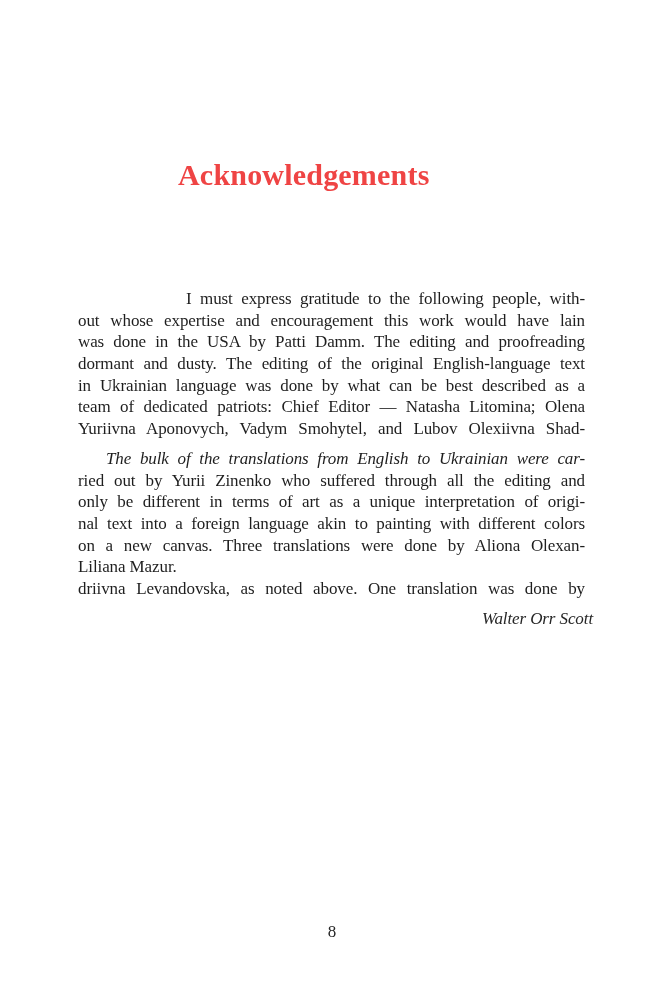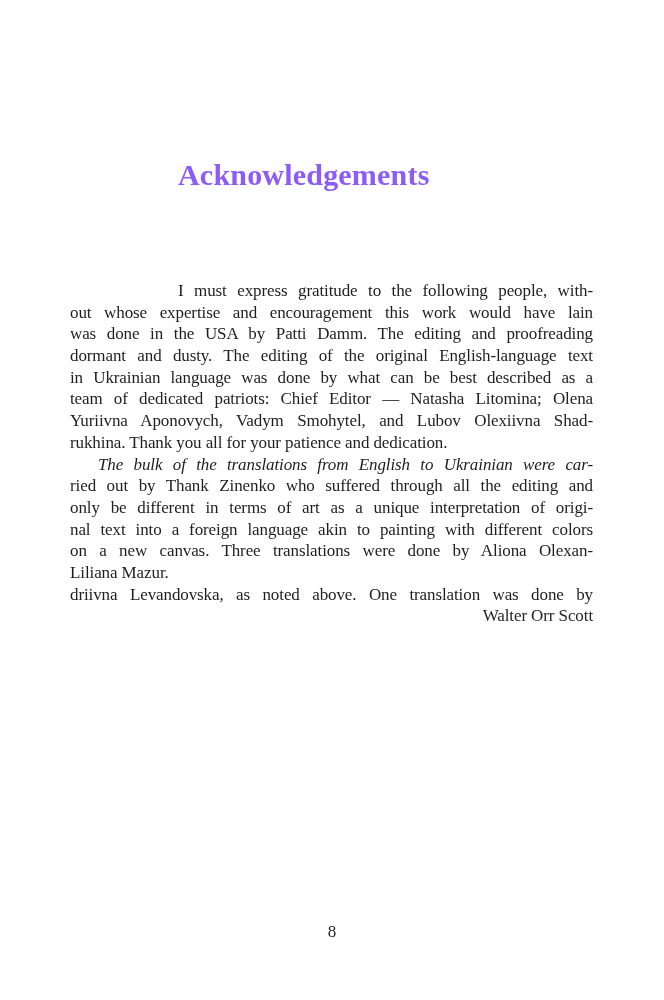--- a/index.html
+++ b/index.html
@@ -18,48 +18,49 @@
   }
   .heading {
     position: absolute;
     top: 160px;
     left: 178px;
     margin: 0;
     font-size: 30px;
     line-height: 30px;
     font-weight: 700;
     letter-spacing: 0.2px;
-    color: #8b5cf6;
+    color: #ef4444;
   }
   .body-text {
     position: absolute;
     top: 280px;
     left: 70px;
     width: 523px;
     font-size: 17px;
     line-height: 21.7px;
     letter-spacing: -0.1px;
   }
   .paragraph {
-    margin: 0;
+    margin: 8px;
   }
   .line {
     height: 21.7px;
     overflow: hidden;
     text-align: justify;
     text-align-last: justify;
   }
   .line.last {
     text-align-last: left;
   }
   .paragraph:nth-child(1) .line:first-child { padding-left: 108px; }
   .paragraph:nth-child(2) .line:first-child { padding-left: 28px; font-style: italic; }
   .signature {
     height: 21.7px;
     text-align: right;
+    font-style: italic;
     color: #262626;
   }
   .page-number {
     position: absolute;
     top: 921px;
     left: 0;
     width: 100%;
     text-align: center;
     font-size: 17px;
     line-height: 21.7px;
@@ -75,25 +76,24 @@
   <div class="body-text">
     <div id="paragraphs">
         <div class="paragraph">
           <div class="line">I must express gratitude to the following people, with-</div>
           <div class="line">out whose expertise and encouragement this work would have lain</div>
           <div class="line">was done in the USA by Patti Damm. The editing and proofreading</div>
           <div class="line">dormant and dusty. The editing of the original English-language text</div>
           <div class="line">in Ukrainian language was done by what can be best described as a</div>
           <div class="line">team of dedicated patriots: Chief Editor — Natasha Litomina; Olena</div>
           <div class="line">Yuriivna Aponovych, Vadym Smohytel, and Lubov Olexiivna Shad-</div>
-          <div class="line last">rukhina. Thank you all for your patience and dedication.</div>
         </div>
         <div class="paragraph">
           <div class="line">The bulk of the translations from English to Ukrainian were car-</div>
-          <div class="line">ried out by Thank Zinenko who suffered through all the editing and</div>
+          <div class="line">ried out by Yurii Zinenko who suffered through all the editing and</div>
           <div class="line">only be different in terms of art as a unique interpretation of origi-</div>
           <div class="line">nal text into a foreign language akin to painting with different colors</div>
           <div class="line">on a new canvas. Three translations were done by Aliona Olexan-</div>
           <div class="line last">Liliana Mazur.</div>
           <div class="line">driivna Levandovska, as noted above. One translation was done by</div>
         </div>
       </div>
     <div class="signature">Walter Orr Scott</div>
   </div>
 

